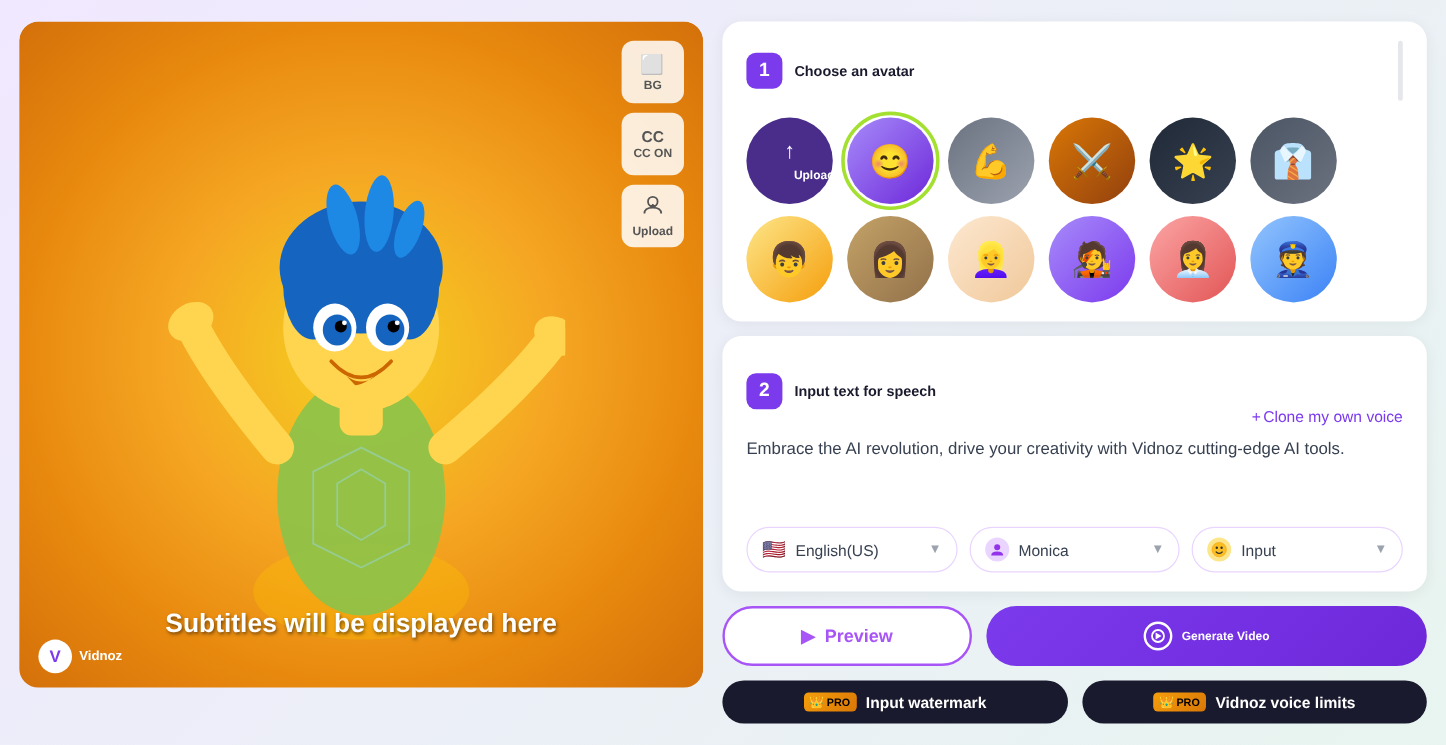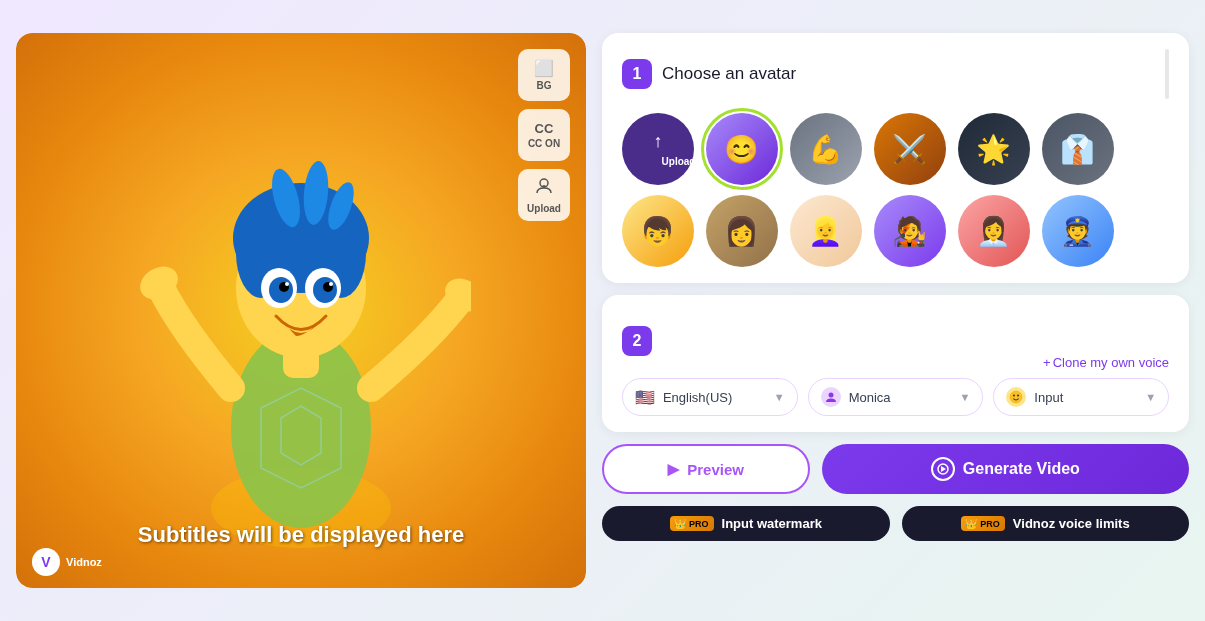--- a/index.html
+++ b/index.html
@@ -122,22 +122,22 @@
       background: #7c3aed;
       border-radius: 8px;
       color: white;
       font-size: 16px;
       font-weight: 700;
       display: flex;
       align-items: center;
       justify-content: center;
     }
     .section-title {
-      font-size: 17px;
-      font-weight: 400;
+      font-size: 12px;
+      font-weight: 700;
       color: #1a1a2e;
     }
     .avatar-item {
       width: 72px;
       height: 72px;
       border-radius: 50%;
       overflow: hidden;
       cursor: pointer;
       position: relative;
       flex-shrink: 0;
@@ -268,21 +268,21 @@
       justify-content: center;
       gap: 8px;
     }
     .generate-btn {
       flex: 2;
       padding: 13px 20px;
       border: none;
       border-radius: 28px;
       background: linear-gradient(135deg, #7c3aed, #6d28d9);
       color: white;
-      font-size: 16px;
+      font-size: 10px;
       font-weight: 700;
       cursor: pointer;
       display: flex;
       align-items: center;
       justify-content: center;
       gap: 8px;
     }
     .generate-icon {
       width: 24px;
       height: 24px;
@@ -484,23 +484,25 @@
             <div class="avatar-face">👮</div>
           </div>
         </div>
       </div>
     </div>
 
     <div class="card">
       <div class="text-section-header">
         <div style="display:flex;align-items:center;gap:10px;">
           <div class="step-badge">2</div>
+          <span class="section-title">Input text for speech</span>
         </div>
         <a class="clone-voice-link">Clone my own voice</a>
       </div>
+      <textarea class="text-input-area" rows="3" style="">Embrace the AI revolution, drive your creativity with Vidnoz cutting-edge AI tools.</textarea>
       
 
       
       <div class="dropdowns-row">
         <button class="dropdown-btn">
           <span class="flag">🇺🇸</span>
           <span>English(US)</span>
           <span class="chevron">▼</span>
         </button>
         <button class="dropdown-btn">

